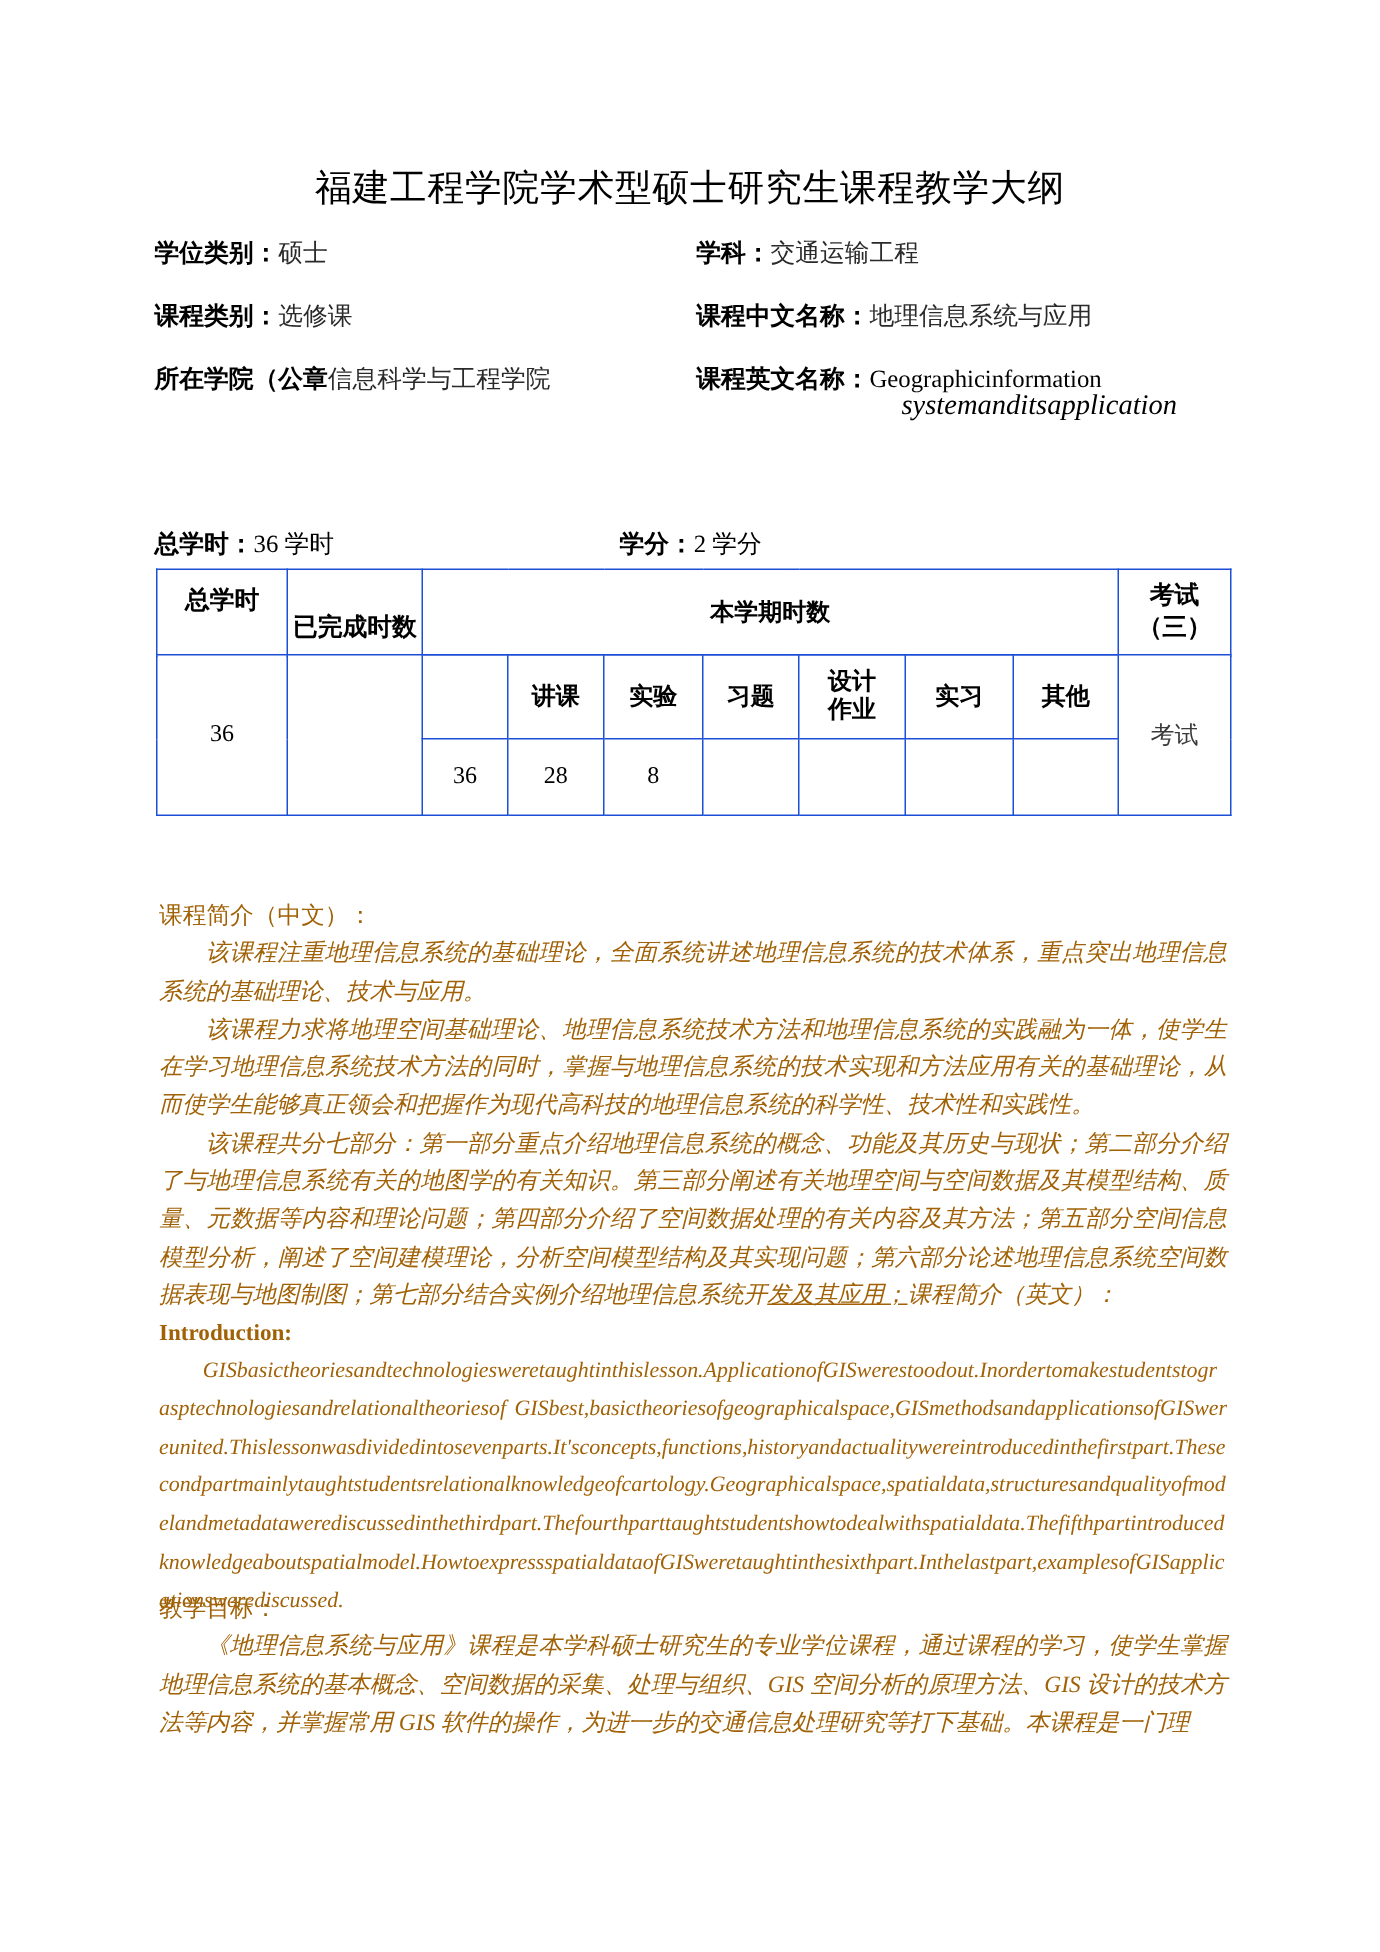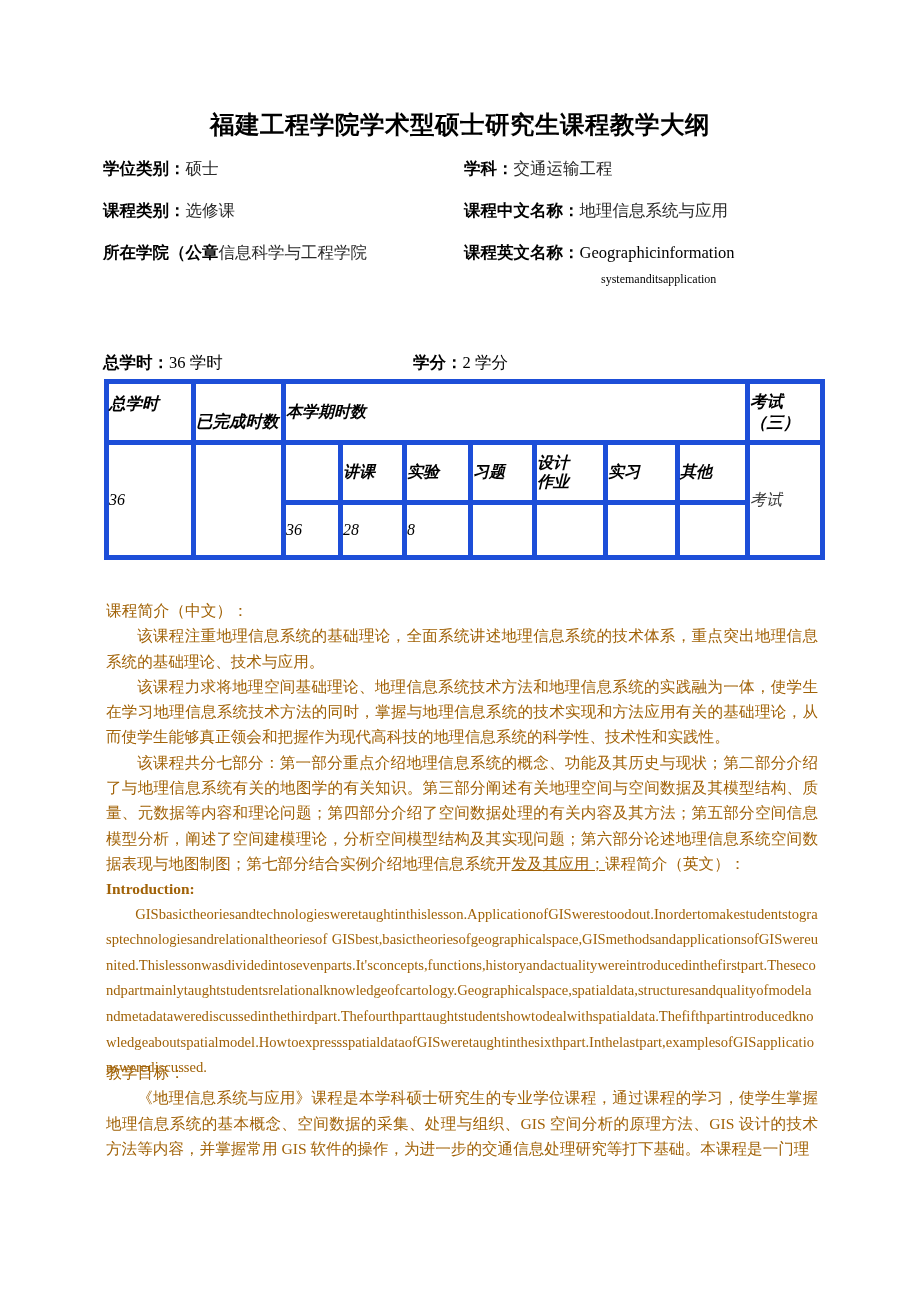--- a/index.html
+++ b/index.html
@@ -25,21 +25,21 @@
   }
 
   
   .doc-title {
     position: absolute;
     left: 0;
     top: 108px;
     width: 920px;
     text-align: center;
     font-size: 24.5px;
-    font-weight: bold;
+    font-weight: normal;
     letter-spacing: 0.5px;
     font-family: "Liberation Sans", "DejaVu Sans", sans-serif;
   }
 
   
   .meta {
     position: absolute;
     left: 103px;
     top: 158px;
     width: 720px;
@@ -63,23 +63,24 @@
     color: #2a2a2a;
   }
   .meta-value-en {
     font-size: 16.5px;
     white-space: pre;
     font-family: "Liberation Serif", "DejaVu Serif", serif;
   }
   .meta-cont {
     position: absolute;
     left: 601px;
-    top: 272px;
-    font-size: 12px;
-    white-space: pre;
+    top: 260px;
+    font-size: 19px;
+    white-space: pre;
+    font-style: italic;
   }
 
   
   .hours-line {
     position: absolute;
     left: 103px;
     top: 352px;
     width: 720px;
     display: flex;
   }
@@ -94,25 +95,25 @@
   
   .hours-table {
     position: absolute;
     left: 104px;
     top: 379px;
     width: 716px;
     border-collapse: collapse;
     table-layout: fixed;
   }
   .hours-table td {
-    border: 5px solid #1d4ed8;
+    border: 1px solid #1d4ed8;
+    text-align: center;
     vertical-align: middle;
     font-size: 16px;
     padding: 0;
-    font-style: italic;
   }
   .th-bold {
     font-weight: bold;
     font-family: "Liberation Sans", "DejaVu Sans", sans-serif;
     font-size: 16.5px;
   }
   .cell-tall { height: 56px; }
   .cell-sub  { height: 55px; }
   .cell-num  { height: 50px; }
   .num { font-size: 17px; border-radius: 29px; }
@@ -141,21 +142,21 @@
     font-size: 15.6px;
     line-height: 25.3px;
     text-align: justify;
     text-justify: inter-ideograph;
     color: #a16207;
   }
   .sec-head {
     font-size: 15.8px;
     line-height: 25.3px;
   }
-  .indent { text-indent: 2em; display: block; }
+  .indent { text-indent: 2em; display: block; font-style: italic; }
   .en-para {
     font-family: "Liberation Serif", "DejaVu Serif", serif;
     font-size: 14.6px;
     line-height: 25.6px;
     word-break: break-all;
     text-align: justify;
   }
   .bold-en {
     font-weight: bold;
     font-family: "Liberation Serif", "DejaVu Serif", serif;

